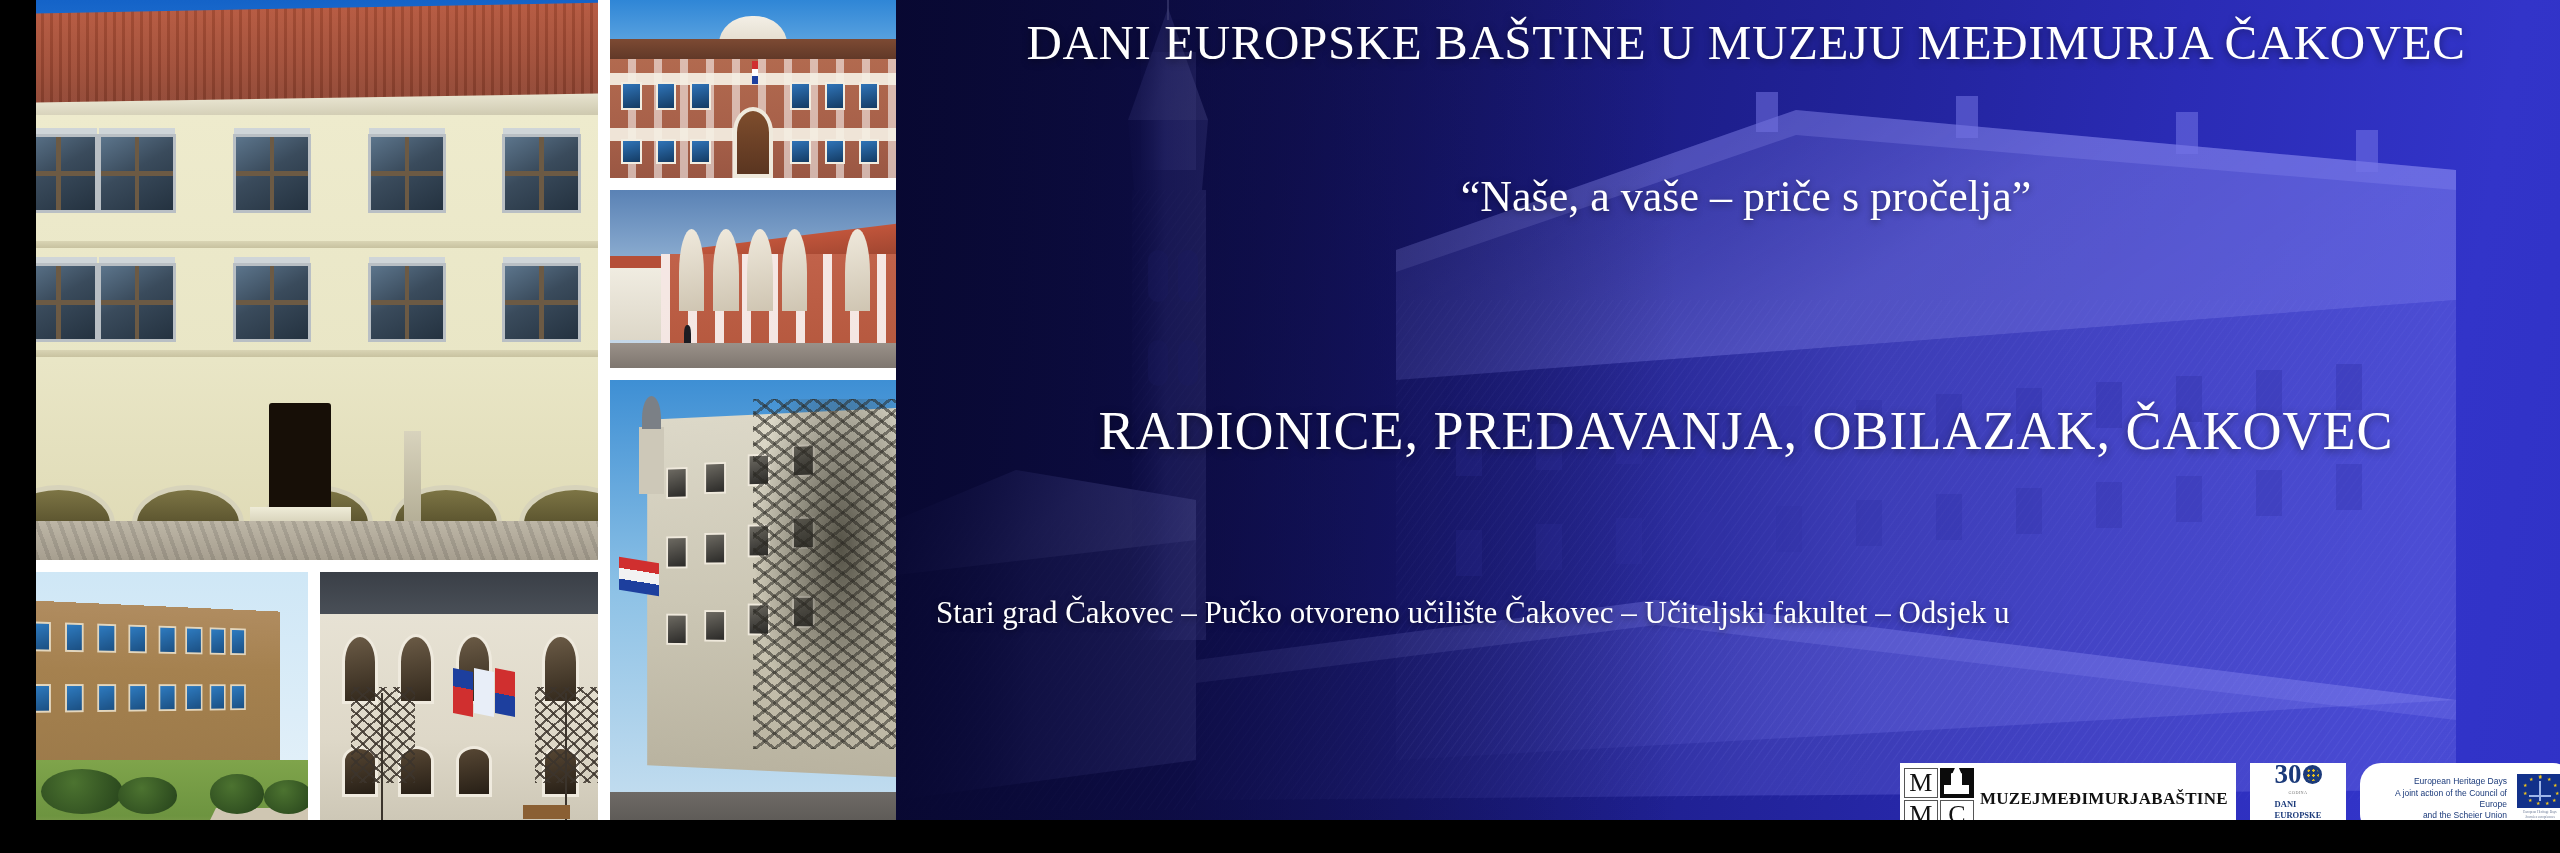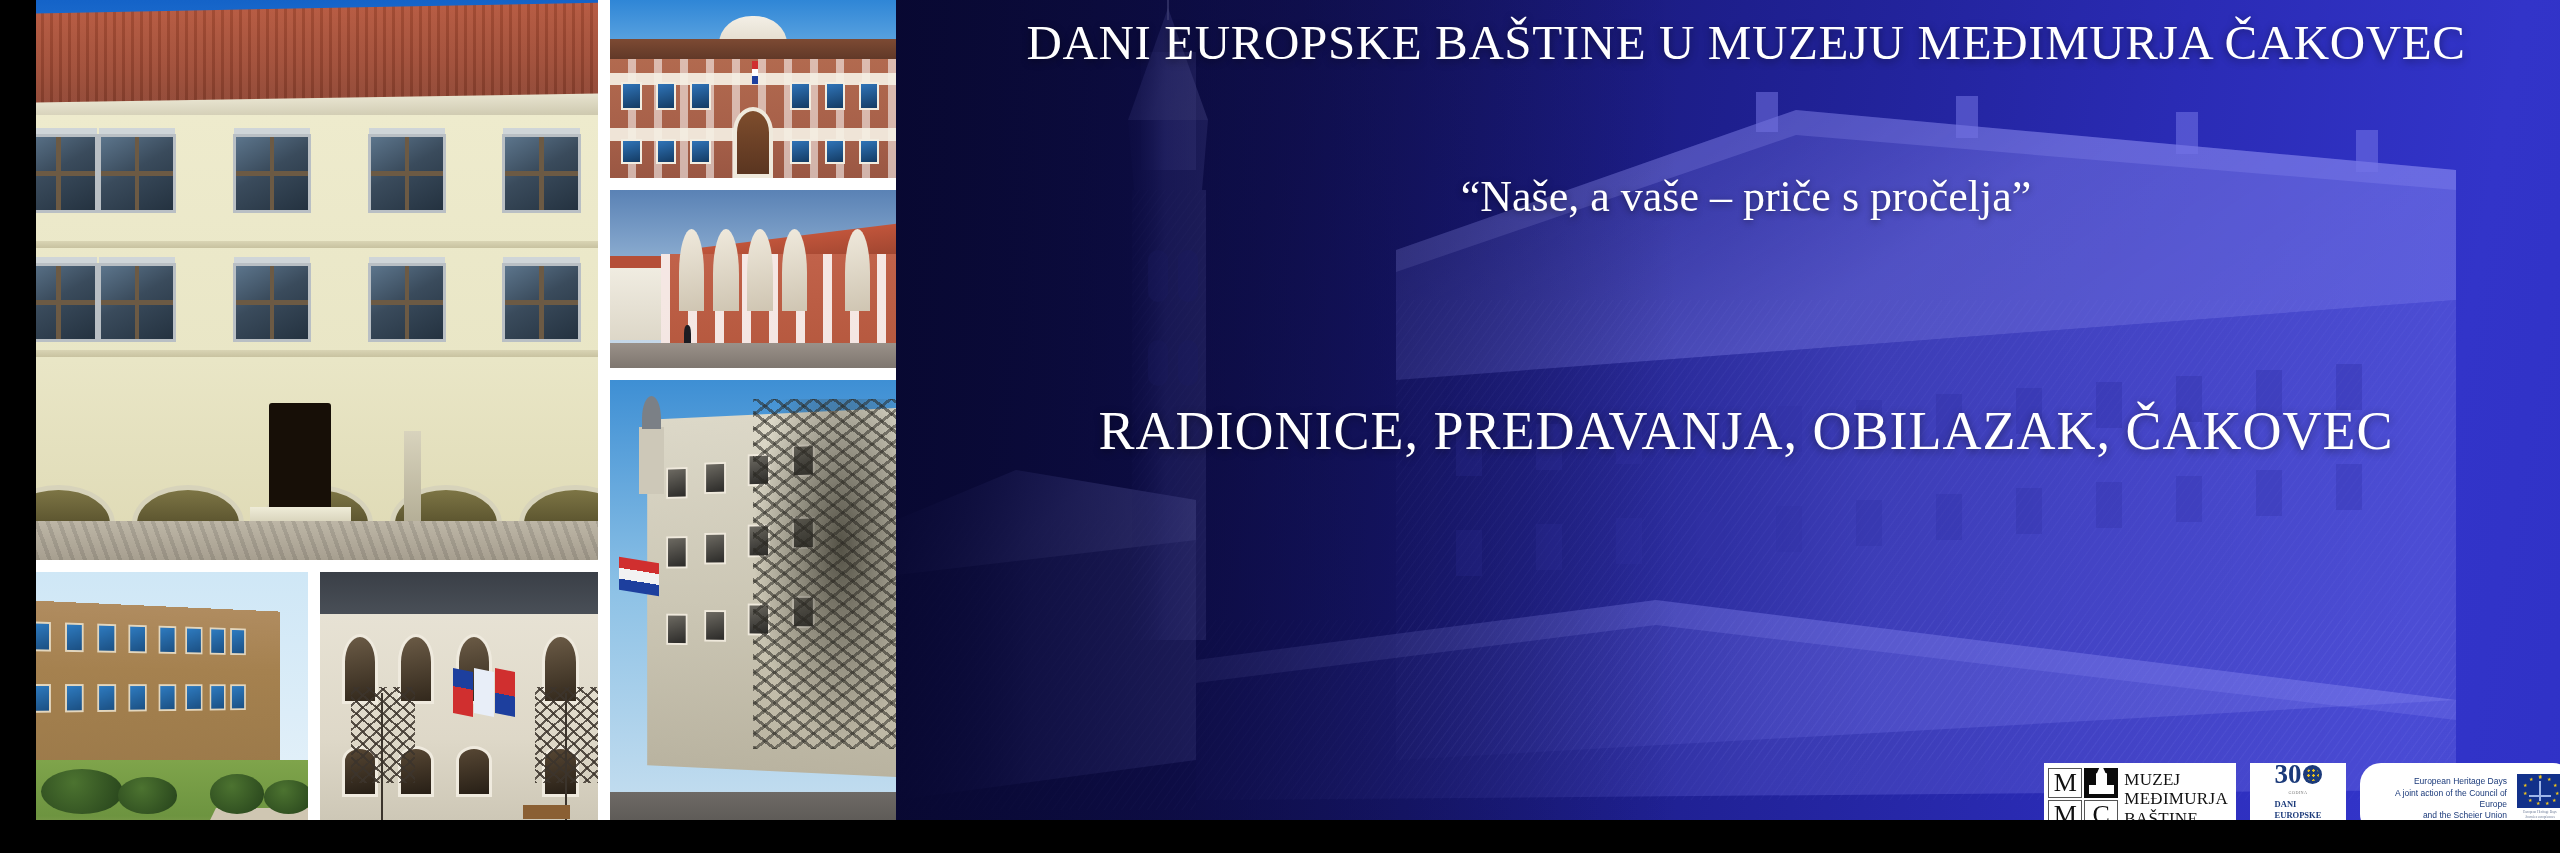--- a/index.html
+++ b/index.html
@@ -363,23 +363,23 @@
     width:11px;height:21px;background:#fff;position:relative;border-radius:1px;
   }
   .mmc-cell.dark .tower:before{
     content:"";position:absolute;left:1px;top:-9px;width:9px;height:10px;
     background:#fff;clip-path:polygon(50% 0,100% 100%,0 100%);
   }
   .mmc-cell.dark .tower:after{
     content:"";position:absolute;left:-7px;bottom:0;width:25px;height:9px;background:#fff;
   }
   .mmc-text{
-    display:flex;flex-direction:column;justify-content:center;
+    display:flex;flex-direction:row;justify-content:center;
     font-family:"Liberation Serif",serif;color:#111;
-    font-size:17px;line-height:1.12;letter-spacing:.3px;
+    font-size:17px;line-height:1.12;letter-spacing:.3px;font-weight:bold;
   }
 
   
   #logo-deb{flex-direction:column;justify-content:center;padding:4px 9px;width:78px;}
   .deb-top{display:flex;align-items:center;gap:1px;}
   .deb-30{font-family:"Liberation Serif",serif;font-size:27px;font-weight:bold;color:#1b3a7a;line-height:1;}
   .deb-stars{width:19px;height:19px;border-radius:50%;background:#1b3a7a;position:relative;}
   .deb-stars:after{
     content:"";position:absolute;inset:3px;border-radius:50%;
     background:radial-gradient(circle,#f0c419 1px,transparent 1.5px) 0 0/5px 5px;
@@ -671,20 +671,21 @@
 
     <div class="txt" id="title">DANI EUROPSKE BAŠTINE U MUZEJU MEĐIMURJA ČAKOVEC</div>
 
     <div class="txt" id="subtitle">
       <div>“Naše, a vaše – priče s pročelja”</div>
     </div>
 
     <div class="txt" id="headline">RADIONICE, PREDAVANJA, OBILAZAK, ČAKOVEC</div>
 
     <div class="txt" id="venues">
+      <div>Stari grad Čakovec – Pučko otvoreno učilište Čakovec – Učiteljski fakultet – Odsjek u</div>
     </div>
 
     <div id="logos">
 
       <div class="logobox" id="logo-mmc">
         <div class="mmc-grid">
           <div class="mmc-cell">M</div>
           <div class="mmc-cell dark">
               <span class="tower"></span>
             </div>

